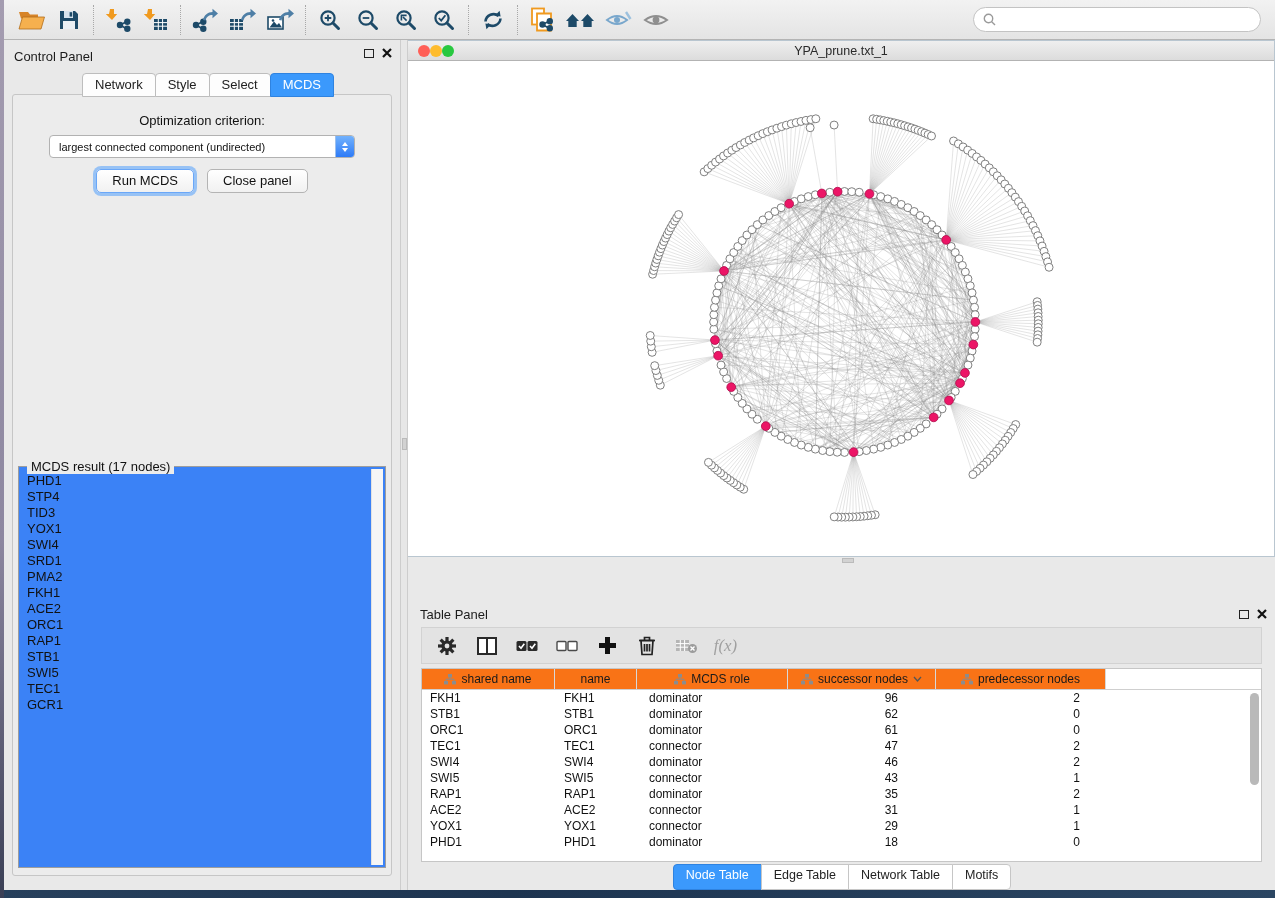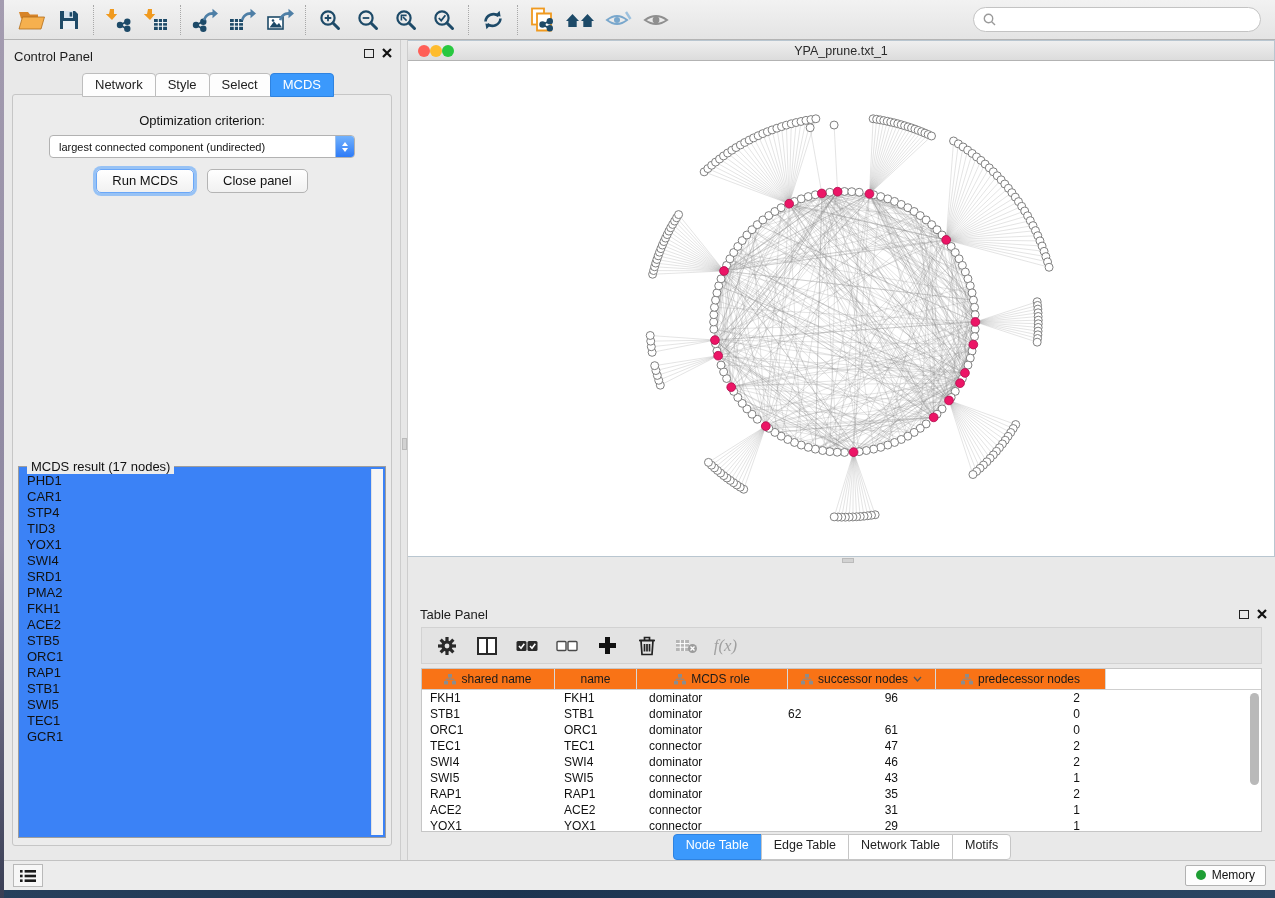--- a/index.html
+++ b/index.html
@@ -310,30 +310,28 @@
               </span>
           </div>
           <div class="btn-row">
             <button class="mac-btn focused">Run MCDS</button>
             <button class="mac-btn">Close panel</button>
           </div>
           <div class="result-box">
             <span class="result-legend">MCDS result (17 nodes)</span>
             <div class="result-list" id="result-list">
                 <div class="result-item">PHD1</div>
-                <div class="result-item">CAR1</div>
                 <div class="result-item">STP4</div>
                 <div class="result-item">TID3</div>
                 <div class="result-item">YOX1</div>
                 <div class="result-item">SWI4</div>
                 <div class="result-item">SRD1</div>
                 <div class="result-item">PMA2</div>
                 <div class="result-item">FKH1</div>
                 <div class="result-item">ACE2</div>
-                <div class="result-item">STB5</div>
                 <div class="result-item">ORC1</div>
                 <div class="result-item">RAP1</div>
                 <div class="result-item">STB1</div>
                 <div class="result-item">SWI5</div>
                 <div class="result-item">TEC1</div>
                 <div class="result-item">GCR1</div>
               </div>
             <div class="result-scroll"></div>
           </div>
         </div>
@@ -1355,21 +1353,21 @@
                   <div class="td" style="width: 133px; padding-left: 8px;">FKH1</div>
                   <div class="td" style="width: 82px; padding-left: 9px;">FKH1</div>
                   <div class="td" style="width: 151px; padding-left: 12px;">dominator</div>
                   <div class="td" style="width: 148px; text-align: right; padding-right: 38px;">96</div>
                   <div class="td" style="width: 170px; text-align: right; padding-right: 26px;">2</div>
                 </div>
                 <div class="tr">
                   <div class="td" style="width: 133px; padding-left: 8px;">STB1</div>
                   <div class="td" style="width: 82px; padding-left: 9px;">STB1</div>
                   <div class="td" style="width: 151px; padding-left: 12px;">dominator</div>
-                  <div class="td" style="width: 148px; padding-right: 38px;">62</div>
+                  <div class="td" style="width: 148px; text-align: right; padding-right: 38px;">62</div>
                   <div class="td" style="width: 170px; text-align: right; padding-right: 26px;">0</div>
                 </div>
                 <div class="tr">
                   <div class="td" style="width: 133px; padding-left: 8px;">ORC1</div>
                   <div class="td" style="width: 82px; padding-left: 9px;">ORC1</div>
                   <div class="td" style="width: 151px; padding-left: 12px;">dominator</div>
                   <div class="td" style="width: 148px; text-align: right; padding-right: 38px;">61</div>
                   <div class="td" style="width: 170px; text-align: right; padding-right: 26px;">0</div>
                 </div>
                 <div class="tr">
@@ -1430,33 +1428,15 @@
               <div class="tp-tab sel">Node Table</div>
               <div class="tp-tab">Edge Table</div>
               <div class="tp-tab">Network Table</div>
               <div class="tp-tab">Motifs</div>
             </div>
         </div>
 
       </div>
     </div>
 
-    <div class="statusbar">
-      <div class="list-btn">
-        <svg width="16" height="12" viewBox="0 0 16 12">
-          <g fill="#1a1a1a">
-              <rect x="0" y="0" width="2.6" height="2.6"></rect>
-              <rect x="0" y="4.7" width="2.6" height="2.6"></rect>
-              <rect x="0" y="9.4" width="2.6" height="2.6"></rect>
-              <rect x="4.6" y="0" width="11.4" height="2.6"></rect>
-              <rect x="4.6" y="4.7" width="11.4" height="2.6"></rect>
-              <rect x="4.6" y="9.4" width="11.4" height="2.6"></rect>
-            </g>
-        </svg>
-      </div>
-      <div class="memory-btn">
-        <span class="mem-dot" id="mem-dot" style="background: rgb(30, 158, 52);"></span>
-        <span>Memory</span>
-      </div>
-    </div>
 
   </div>
 </div>
 
 </body></html>

